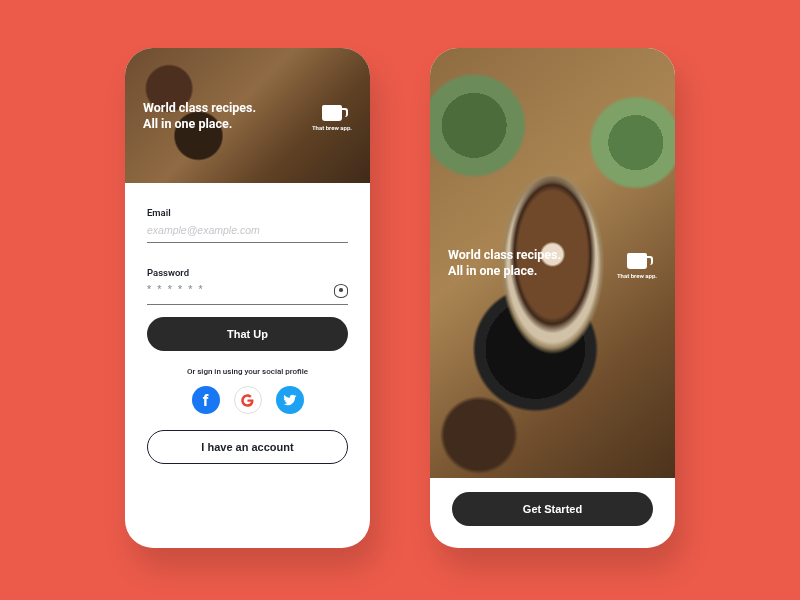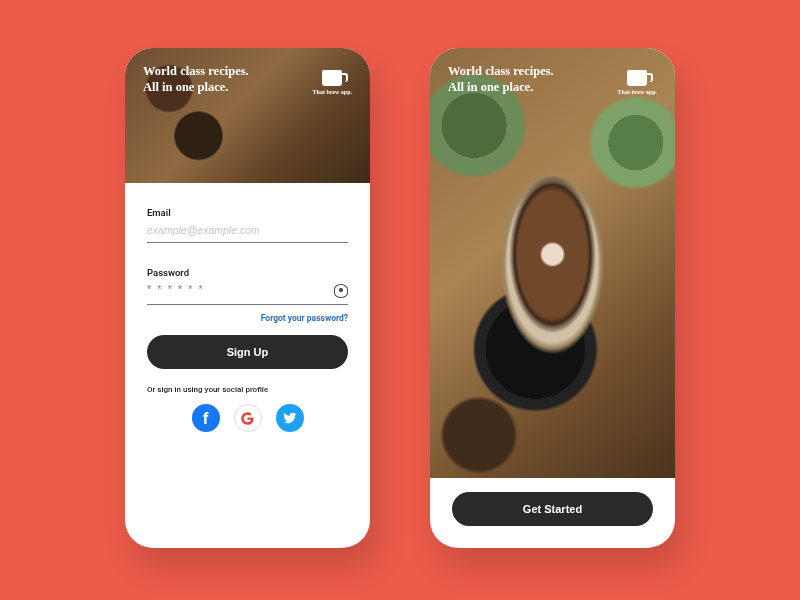--- a/index.html
+++ b/index.html
@@ -18,24 +18,23 @@
       border-radius:28px;
       box-shadow: 8px 20px 30px rgba(0,0,0,0.15);
       overflow:hidden;
       display:flex; flex-direction:column;
       position:relative;
     }
 
     
     .hero {
       position:relative; width:100%;
-      display:flex; align-items:flex-start;
+      display:flex; align-items:center;
       padding:16px 18px;
       color:#fff;
-      font-family:Liberation Serif, serif;
     }
     .hero-bg {
       position:absolute; inset:0;
       background:
         radial-gradient(circle at 30% 65%, #2e2015 0 12%, transparent 13%),
         radial-gradient(circle at 18% 30%, #4a2f20 0 10%, transparent 11%),
         linear-gradient(135deg,#6b4d33 0%, #8c6a47 45%, #5e4228 70%, #3d2a1b 100%);
       filter: saturate(1.1);
     }
     .hero-inner { position:relative; display:flex; justify-content:space-between; align-items:flex-end; width:100%; }
@@ -69,21 +68,21 @@
 
     .forgot { font-size:8.5px; font-weight:700; color:#2f6fb5; text-align:right; margin-top:8px; cursor:pointer;}
     .btn {
       width:100%; height:34px; border-radius:18px; border:none;
       font-size:11px; font-weight:700; cursor:pointer; margin-top:12px;
       display:flex; align-items:center; justify-content:center;
     }
     .btn-dark { background:#2b2a2b; color:#fff; }
     .btn-outline { background:#fff; color:#1b1f2b; border:1.6px solid #1b1f2b; }
 
-    .or { font-size:8px; color:#1b1f2b; margin-top:16px; font-weight:500;}
+    .or { font-size:8px; color:#1b1f2b; text-align:center; margin-top:16px; font-weight:500;}
     .socials { display:flex; justify-content:center; gap:14px; margin-top:10px; }
     .soc {
       width:28px; height:28px; border-radius:50%;
       display:flex; align-items:center; justify-content:center;
       font-weight:700; cursor:pointer;
       color:#fff;
     }
     .fb { background:#1877f2; font-size:16px; }
     .gg { background:#fff; border:1px solid #ddd; }
     .gg svg { width:15px; height:15px; }
@@ -129,42 +128,42 @@
     <div class="field">
       <input type="text" placeholder="example@example.com" style="">
     </div>
 
     <div class="label" style="margin-top:24px">Password</div>
     <div class="field">
       <span class="dots" style="flex:1">* * * * * *</span>
       <span class="eye"></span>
     </div>
 
-    <div class="forgot">Forgot your password?</div>
 
-    <button class="btn btn-dark">Sign Up</button>
+    <button class="btn btn-dark">That Up</button>
 
     <div class="or">Or sign in using your social profile</div>
 
     <div class="socials">
       <div class="soc fb">
         <span>f</span>
       </div>
       <div class="soc gg">
         <svg viewBox="0 0 24 24">
           <path fill="#EA4335" d="M12 10.2v3.9h5.5c-.5 2.3-2.5 3.9-5.5 3.9-3.3 0-6-2.7-6-6s2.7-6 6-6c1.5 0 2.8.5 3.8 1.4l2.8-2.8C16.8 2.9 14.5 2 12 2 6.5 2 2 6.5 2 12s4.5 10 10 10c5.8 0 9.6-4.1 9.6-9.8 0-.7-.1-1.3-.2-2H12z"></path>
         </svg>
       </div>
       <div class="soc tw">
         <svg viewBox="0 0 24 24">
           <path d="M23 4.9c-.8.4-1.7.6-2.6.8.9-.6 1.7-1.5 2-2.5-.9.5-1.9.9-2.9 1.1-.8-.9-2-1.5-3.4-1.5-2.6 0-4.6 2.1-4.6 4.6 0 .4 0 .7.1 1-3.8-.2-7.2-2-9.5-4.8-.4.7-.6 1.5-.6 2.3 0 1.6.8 3 2.1 3.9-.8 0-1.5-.2-2.1-.6v.1c0 2.2 1.6 4.1 3.7 4.5-.4.1-.8.2-1.2.2-.3 0-.6 0-.9-.1.6 1.8 2.3 3.2 4.3 3.2-1.6 1.2-3.6 2-5.7 2-.4 0-.7 0-1.1-.1 2 1.3 4.4 2 7 2 8.4 0 13-7 13-13v-.6c.9-.6 1.7-1.4 2.3-2.3z"></path>
         </svg>
       </div>
     </div>
 
+    <button class="btn btn-outline" style="margin-top:16px">I have an account</button>
   </div>
 </div>
 
 <div class="phone">
   <div class="hero hero-b">
     <div class="hero-bg"></div>
     <div class="hero-inner">
       <div class="tagline">
         <div>World class recipes.</div>
         <div>All in one place.</div>

